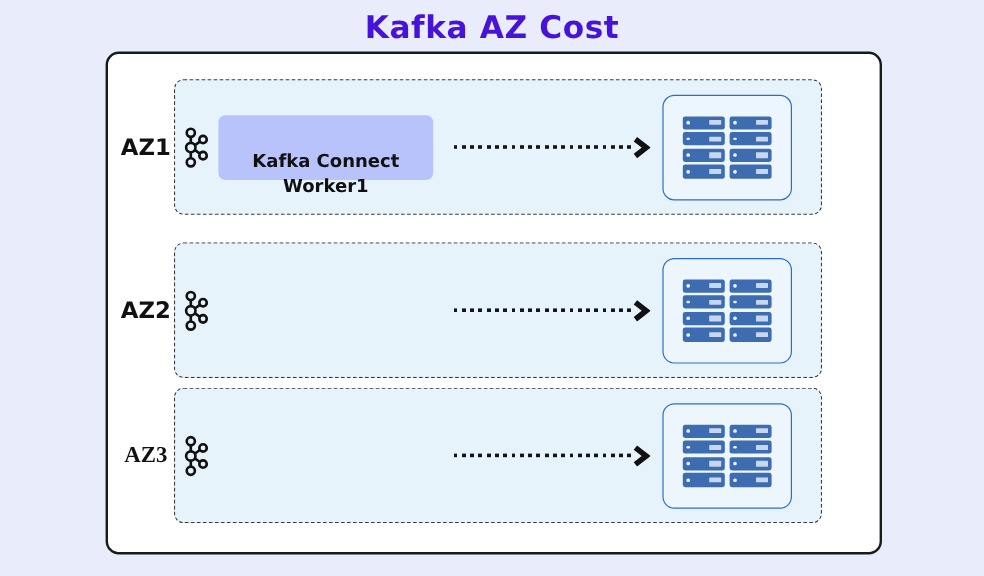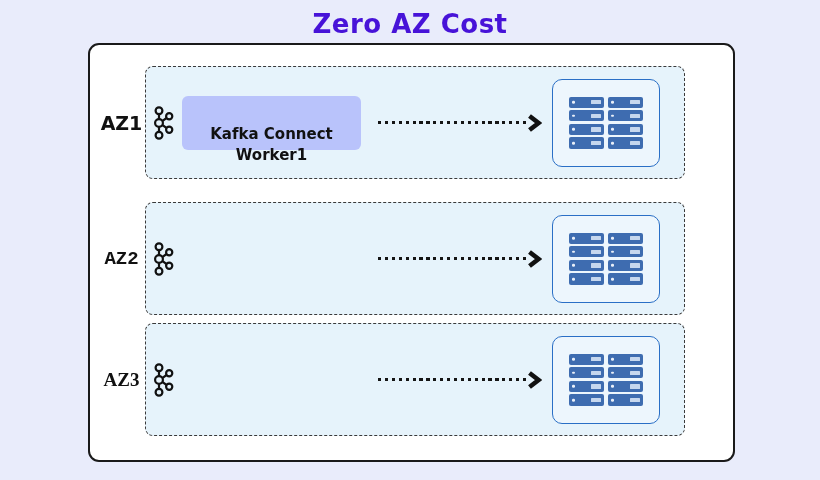--- a/index.html
+++ b/index.html
@@ -20,21 +20,21 @@
     position:absolute; top:9px; left:0; width:100%;
     text-align:center; font-size:26px; font-weight:bold;
     color:var(--title-color); letter-spacing:0.5px;
   }
   .outer {
     position:absolute; left:88px; top:43px; width:647px; height:419px;
     background:var(--panel-bg); border:2px solid var(--panel-border);
     border-radius:11px;
   }
   .az-row { position:absolute; left:8px; width:596px; height:113px; }
-  .az-row.r1 { top:21px; } .az-row.r2 { top:157px;font-family:Liberation Mono, monospace; } .az-row.r3 { top:278px;font-family:Liberation Serif, serif; }
+  .az-row.r1 { top:21px; } .az-row.r2 { top:157px; } .az-row.r3 { top:278px;font-family:Liberation Serif, serif; }
   .az-label {
     position:absolute; left:0; top:50%; transform:translateY(-50%);
     width:47px; text-align:center; font-size:19px; font-weight:bold;
   }
   .az-box {
     position:absolute; left:47px; top:0; width:540px; height:113px;
     background:var(--az-fill); border:1.5px dashed var(--az-border);
     border-radius:8px;
   }
   .kafka-icon {
@@ -75,21 +75,21 @@
   }
   .server::after {
     content:""; position:absolute; right:3.5px; top:50%; transform:translateY(-50%);
     width:9.5px; height:4.2px; background:var(--server-bar); border-radius:0.5px;
   }
 </style>
 </head>
 <body>
 
 <div class="page">
-  <div class="title">Zero AZ Cost</div>
+  <div class="title">Kafka AZ Cost</div>
 
   <div class="outer">
 
     <div class="az-row r1">
       <div class="az-label">AZ1</div>
       <div class="az-box">
         <svg class="kafka-icon" viewBox="0 0 23 35" stroke="#111" stroke-width="2.2" fill="none">
           <circle cx="7" cy="5.2" r="3.4"></circle>
             <circle cx="7" cy="17.5" r="3.9"></circle>
             <circle cx="7" cy="29.8" r="3.4"></circle>

